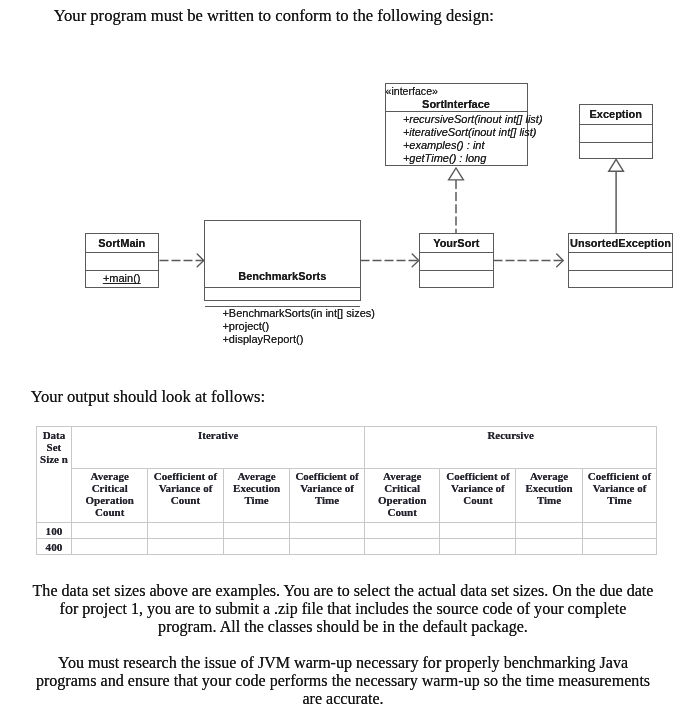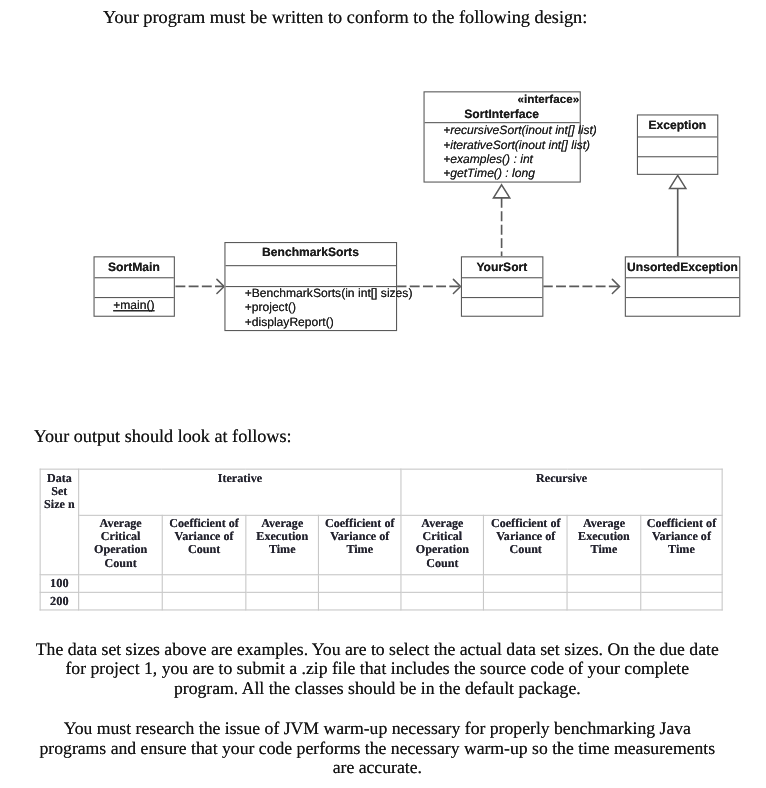--- a/index.html
+++ b/index.html
@@ -8,21 +8,21 @@
     width:696px;height:716px;background:#ffffff;overflow:hidden;position:relative;
     font-family:"Liberation Serif", serif;
     -webkit-font-smoothing:antialiased;
   }
   .page{position:absolute;inset:0;}
 
   
   .intro{
     position:absolute;left:53.7px;top:7px;
     font-size:16.61px;line-height:18px;color:#151515;
-    white-space:nowrap;text-shadow:0 0 0.35px rgba(20,20,20,0.85);margin-left:40px;
+    white-space:nowrap;text-shadow:0 0 0.35px rgba(20,20,20,0.85);
   }
   .outline-lead{
     position:absolute;left:30.7px;top:387.5px;
     font-size:16.5px;line-height:18px;color:#151515;white-space:nowrap;text-shadow:0 0 0.35px rgba(20,20,20,0.85);
   }
   .para{
     position:absolute;left:30.5px;font-size:16.07px;line-height:18.1px;color:#151515;
     width:625px;
     text-shadow:0 0 0.35px rgba(20,20,20,0.85);
     text-align:center;
@@ -31,21 +31,21 @@
   .para.p2{top:654.3px;}
 
   
   .uml{position:absolute;left:0;top:0;width:696px;height:370px;filter:grayscale(1);}
 
   .cls{position:absolute;box-sizing:border-box;border:1.4px solid #5a5a5a;background:#fff;
        font-family:"Liberation Sans", sans-serif;color:#1b1b1b;}
   .cls .sec{box-sizing:border-box;border-bottom:1.4px solid #5a5a5a;}
   .cls .sec:last-child{border-bottom:none;}
   .cls .name{font-weight:bold;text-align:center;text-shadow:0 0 0.4px rgba(25,25,25,0.9);}
-  .cls .stereo{text-align:right;font-weight:bold;}
+  .cls .stereo{text-align:left;font-weight:normal;}
   .cls .mem{padding-left:18px;margin-left:-0.6px;white-space:nowrap;color:#1f1f1f;text-shadow:0 0 0.4px rgba(25,25,25,0.9);}
   .ital .mem{font-style:italic;font-weight:500;}
   .uml-lines{position:absolute;left:0;top:0;}
 
   
   #c-sortinterface{left:384.5px;top:83.2px;width:143px;height:82.5px;}
   #c-sortinterface .hdr{height:27.5px;}
   #c-sortinterface .stereo{font-size:10.6px;line-height:14.2px;padding-top:0px;color:#1b1b1b;text-shadow:0 0 0.35px rgba(25,25,25,0.8);}
   #c-sortinterface .name{font-size:11px;line-height:12.6px;}
   #c-sortinterface .ops{font-size:11px;line-height:12.8px;padding-top:1.5px;}
@@ -55,21 +55,21 @@
   #c-exception .attrs{height:18px;}
   #c-exception .name{font-size:11px;line-height:19.5px;}
 
   #c-sortmain{left:84.5px;top:232.5px;width:74.5px;height:55px;}
   #c-sortmain .hdr{height:19.5px;}
   #c-sortmain .attrs{height:18px;}
   #c-sortmain .name{font-size:11px;line-height:19.5px;}
   #c-sortmain .ops{font-size:11px;line-height:12.8px;padding-top:1px;}
 
   #c-benchmarksorts{left:204px;top:219.5px;width:156.5px;height:81px;}
-  #c-benchmarksorts .hdr{height:21px;}
+  #c-benchmarksorts .hdr{height:21px;margin-top:46px;}
   #c-benchmarksorts .attrs{height:19.5px;}
   #c-benchmarksorts .name{font-size:11px;line-height:18.5px;}
   #c-benchmarksorts .ops{font-size:11px;line-height:12.65px;padding-top:0.4px;}
 
   #c-yoursort{left:419px;top:232.5px;width:74.5px;height:55px;}
   #c-yoursort .hdr{height:19.5px;}
   #c-yoursort .attrs{height:18px;}
   #c-yoursort .name{font-size:11px;line-height:19.5px;}
 
   #c-unsortedexception{left:568px;top:232.5px;width:105px;height:55px;}
@@ -238,21 +238,21 @@
         <td class="dcell"></td>
           <td class="dcell"></td>
         <td class="dcell"></td>
           <td class="dcell"></td>
         <td class="dcell"></td>
           <td class="dcell"></td>
         <td class="dcell"></td>
           <td class="dcell"></td>
       </tr>
       <tr>
-        <td class="rowh">200</td>
+        <td class="rowh">400</td>
         <td class="dcell"></td>
           <td class="dcell"></td>
         <td class="dcell"></td>
           <td class="dcell"></td>
         <td class="dcell"></td>
           <td class="dcell"></td>
         <td class="dcell"></td>
           <td class="dcell"></td>
       </tr>
     </tbody>

